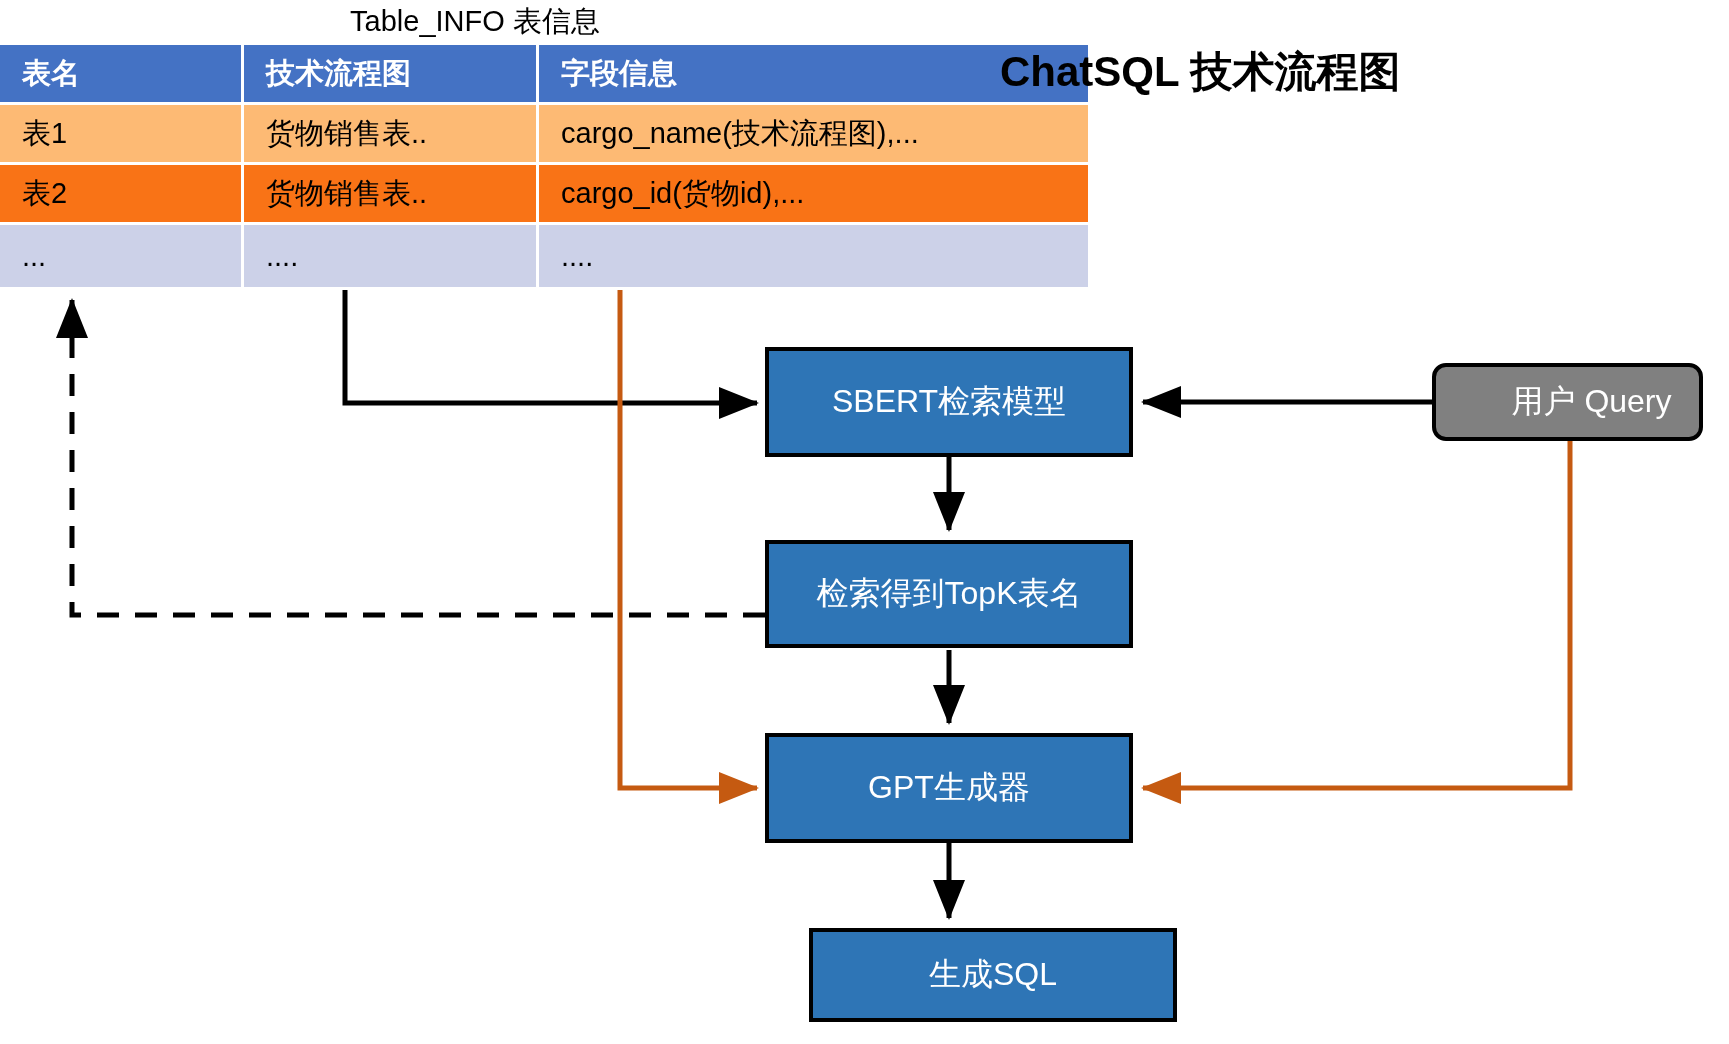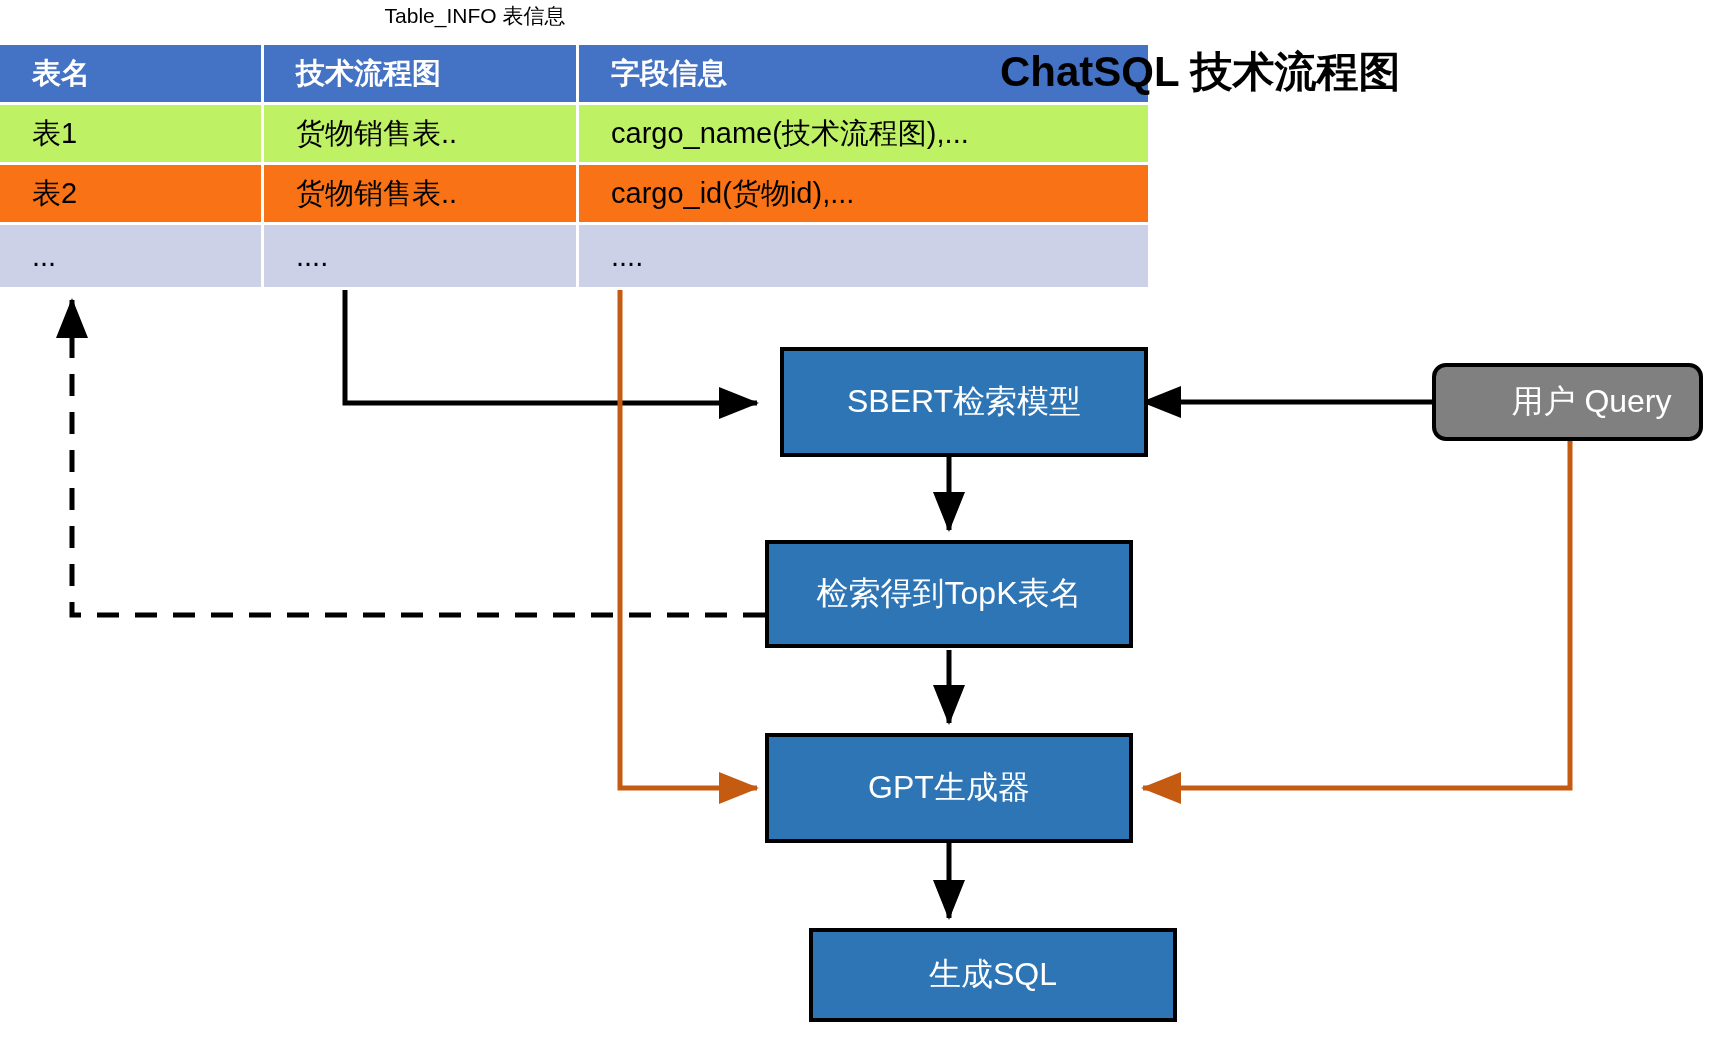--- a/index.html
+++ b/index.html
@@ -15,54 +15,54 @@
     font-family: "Liberation Sans", "DejaVu Sans", sans-serif;
   }
 
   
   #info-table-caption {
     position: absolute;
     left: 0px;
     top: 2px;
     width: 950px;
     text-align: center;
-    font-size: 21px;
+    font-size: 29px;
     color: #000000;
     white-space: nowrap;
   }
   #info-table {
     position: absolute;
     left: 0px;
     top: 45px;
     width: 950px;
     border-collapse: collapse;
     table-layout: fixed;
   }
   #info-table td, #info-table th {
-    padding: 0 32px;
+    padding: 0 22px;
     font-size: 29px;
     font-weight: normal;
     text-align: left;
     vertical-align: middle;
     border-right: 3px solid #ffffff;
     border-bottom: 3px solid #ffffff;
     overflow: hidden;
     white-space: nowrap;
   }
   #info-table thead th {
     background: #4472c4;
     color: #ffffff;
     font-weight: bold;
     height: 57px;
   }
   #info-table tbody td {
     color: #000000;
     height: 57px;
   }
-  #info-table tbody tr.row-a td { background: #bef264; }
+  #info-table tbody tr.row-a td { background: #fdba74; }
   #info-table tbody tr.row-b td { background: #f97316; }
   #info-table tbody tr.row-c td { background: #ccd1e8; height: 62px; }
   .col-1 { width: 197px; }
   .col-2 { width: 248px; }
   .col-3 { width: 505px; }
 
   
   #diagram-title {
     position: absolute;
     left: 1000px;
@@ -86,21 +86,21 @@
     font-size: 32px;
     border: 4px solid #000000;
     white-space: nowrap;
   }
   .node.blue { background: #2e75b6; }
   .node.gray {
     background: #808080;
     border-radius: 14px;
   }
 
-  #node-sbert   { left: 765px;  top: 347px; width: 368px; height: 110px; margin-left: 15px; }
+  #node-sbert   { left: 765px;  top: 347px; width: 368px; height: 110px; }
   #node-topk    { left: 765px;  top: 540px; width: 368px; height: 108px; }
   #node-gpt     { left: 765px;  top: 733px; width: 368px; height: 110px; }
   #node-sql     { left: 765px;  top: 928px; width: 368px; height: 94px; margin-left: 44px; }
   #node-query   { left: 1432px; top: 363px; width: 271px; height: 78px; padding-left: 48px; }
 
   
   #connectors {
     position: absolute;
     left: 0;
     top: 0;

